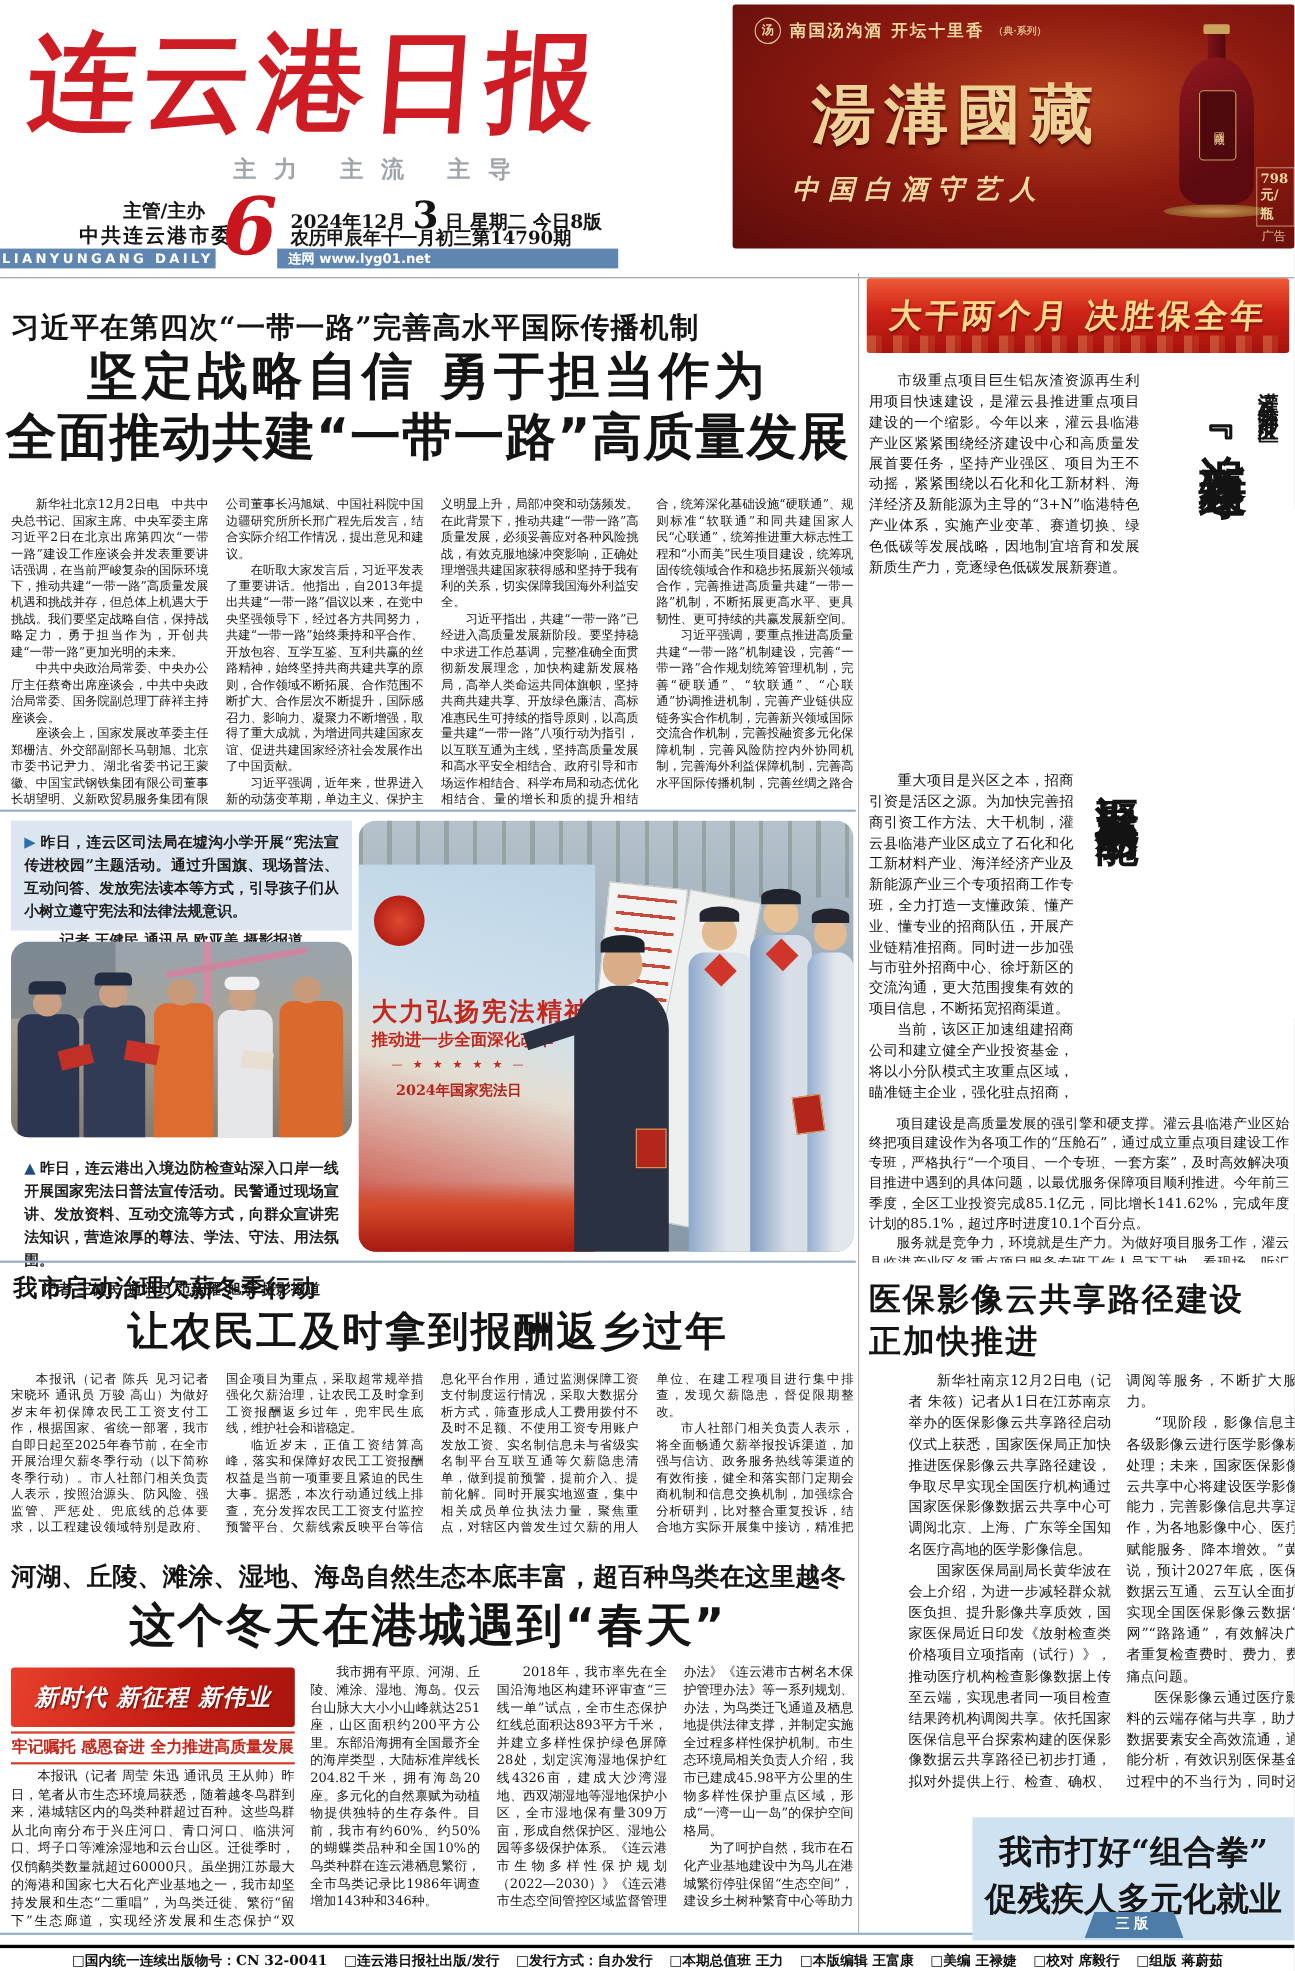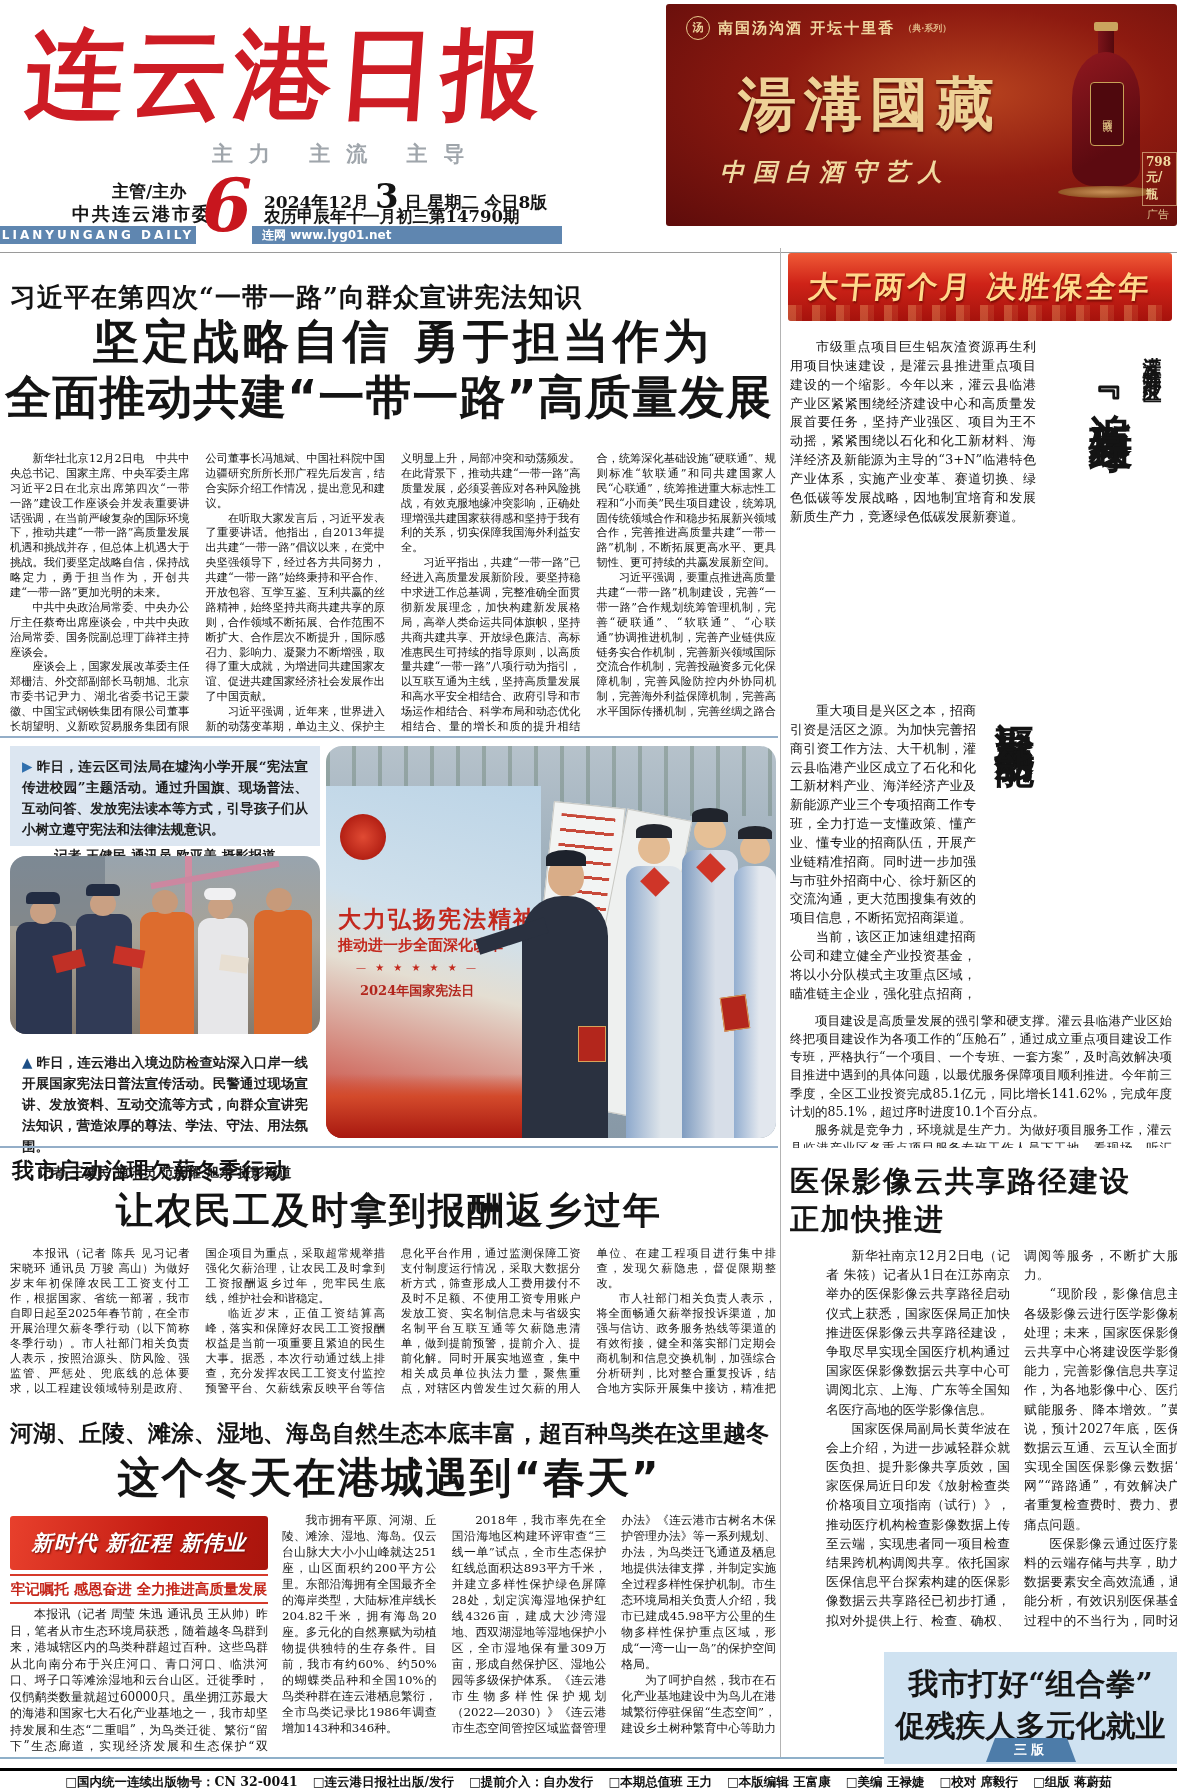--- a/index.html
+++ b/index.html
@@ -56,21 +56,21 @@
                     writing-mode:vertical-rl;text-align:center;line-height:32px;letter-spacing:2px;}
   #ad .bottle-base{position:absolute;left:392px;top:182px;width:96px;height:12px;border-radius:50%;
                    background:radial-gradient(#d9b06a,#8d5a22 80%);opacity:.8;}
   #ad .ad-price{position:absolute;left:476px;top:148px;font-size:12px;font-weight:bold;color:#f0d9a0;
                 border:1px solid rgba(240,217,160,.6);padding:2px 3px;writing-mode:horizontal-tb;}
   #ad .ad-tag{position:absolute;right:8px;bottom:4px;font-size:11px;color:#d8b98a;}
 
   
   #lead-kicker{position:absolute;left:10px;top:280px;font-size:26px;font-weight:900;letter-spacing:1px;}
   #lead-h1{position:absolute;left:0;top:311px;width:778px;text-align:center;font-size:46px;font-weight:900;
-           letter-spacing:4px;padding-left:14px;}
+           letter-spacing:4px;}
   #lead-h2{position:absolute;left:0;top:367px;width:778px;text-align:center;font-size:46px;font-weight:900;
            letter-spacing:1px;}
   #lead-body{position:absolute;left:10px;top:452px;width:766px;height:288px;}
 
   
   .caption-box{box-sizing:border-box;padding:10px 12px;font-size:13.5px;font-weight:bold;line-height:1.55;
                text-align:justify;color:#1d1d1d;}
   .cap-marker{color:#2f6fad;margin-right:4px;}
   .cap-credit{margin-top:5px;text-align:center;font-weight:bold;}
   #cap1{position:absolute;left:10px;top:746px;width:310px;height:100px;background:#dce6f1;}
@@ -171,21 +171,21 @@
     <div class="ad-sub">中国白酒守艺人</div>
     <div class="bottle-neck"></div>
     <div class="bottle-cap"></div>
     <div class="bottle-body"></div>
     <div class="bottle-label">國藏</div>
     <div class="bottle-base"></div>
     <div class="ad-price">798元/瓶</div>
     <div class="ad-tag">广告</div>
   </div>
 
-  <div id="lead-kicker">习近平在第四次“一带一路”向群众宣讲宪法知识</div>
+  <div id="lead-kicker">习近平在第四次“一带一路”完善高水平国际传播机制</div>
   <div id="lead-h1" class="sans">坚定战略自信  勇于担当作为</div>
   <div id="lead-h2" class="sans">全面推动共建“一带一路”高质量发展</div>
   <div id="lead-body" class="bodytext cols4">
       <p>新华社北京12月2日电　中共中央总书记、国家主席、中央军委主席习近平2日在北京出席第四次“一带一路”建设工作座谈会并发表重要讲话强调，在当前严峻复杂的国际环境下，推动共建“一带一路”高质量发展机遇和挑战并存，但总体上机遇大于挑战。我们要坚定战略自信，保持战略定力，勇于担当作为，开创共建“一带一路”更加光明的未来。</p>
       <p>中共中央政治局常委、中央办公厅主任蔡奇出席座谈会，中共中央政治局常委、国务院副总理丁薛祥主持座谈会。</p>
       <p>座谈会上，国家发展改革委主任郑栅洁、外交部副部长马朝旭、北京市委书记尹力、湖北省委书记王蒙徽、中国宝武钢铁集团有限公司董事长胡望明、义新欧贸易服务集团有限公司董事长冯旭斌、中国社科院中国边疆研究所所长邢广程先后发言，结合实际介绍工作情况，提出意见和建议。</p>
       <p>在听取大家发言后，习近平发表了重要讲话。他指出，自2013年提出共建“一带一路”倡议以来，在党中央坚强领导下，经过各方共同努力，共建“一带一路”始终秉持和平合作、开放包容、互学互鉴、互利共赢的丝路精神，始终坚持共商共建共享的原则，合作领域不断拓展、合作范围不断扩大、合作层次不断提升，国际感召力、影响力、凝聚力不断增强，取得了重大成就，为增进同共建国家友谊、促进共建国家经济社会发展作出了中国贡献。</p>
       <p>习近平强调，近年来，世界进入新的动荡变革期，单边主义、保护主义明显上升，局部冲突和动荡频发。在此背景下，推动共建“一带一路”高质量发展，必须妥善应对各种风险挑战，有效克服地缘冲突影响，正确处理增强共建国家获得感和坚持于我有利的关系，切实保障我国海外利益安全。</p>
       <p>习近平指出，共建“一带一路”已经进入高质量发展新阶段。要坚持稳中求进工作总基调，完整准确全面贯彻新发展理念，加快构建新发展格局，高举人类命运共同体旗帜，坚持共商共建共享、开放绿色廉洁、高标准惠民生可持续的指导原则，以高质量共建“一带一路”八项行动为指引，以互联互通为主线，坚持高质量发展和高水平安全相结合、政府引导和市场运作相结合、科学布局和动态优化相结合、量的增长和质的提升相结合，统筹深化基础设施“硬联通”、规则标准“软联通”和同共建国家人民“心联通”，统筹推进重大标志性工程和“小而美”民生项目建设，统筹巩固传统领域合作和稳步拓展新兴领域合作，完善推进高质量共建“一带一路”机制，不断拓展更高水平、更具韧性、更可持续的共赢发展新空间。</p>
       <p>习近平强调，要重点推进高质量共建“一带一路”机制建设，完善“一带一路”合作规划统筹管理机制，完善“硬联通”、“软联通”、“心联通”协调推进机制，完善产业链供应链务实合作机制，完善新兴领域国际交流合作机制，完善投融资多元化保障机制，完善风险防控内外协同机制，完善海外利益保障机制，完善高水平国际传播机制，完善丝绸之路合作机制，推进高质量共建“一带一路”行稳致远。（下转二版）</p>
@@ -316,21 +316,21 @@
     <div id="promo-l1">我市打好“组合拳”</div>
     <div id="promo-l2">促残疾人多元化就业</div>
   </div>
   <div id="promo-ribbon">三版</div>
 
   <div id="footer-blue"></div>
   <div id="footer-black"></div>
   <div id="footer-items">
       <span>□国内统一连续出版物号：CN 32-0041</span>
       <span>□连云港日报社出版/发行</span>
-      <span>□提前介入：自办发行</span>
+      <span>□发行方式：自办发行</span>
       <span>□本期总值班  王力</span>
       <span>□本版编辑  王富康</span>
       <span>□美编  王禄婕</span>
       <span>□校对  席毅行</span>
       <span>□组版  蒋蔚茹</span>
     </div>
 
 </div>
 
 </body></html>

